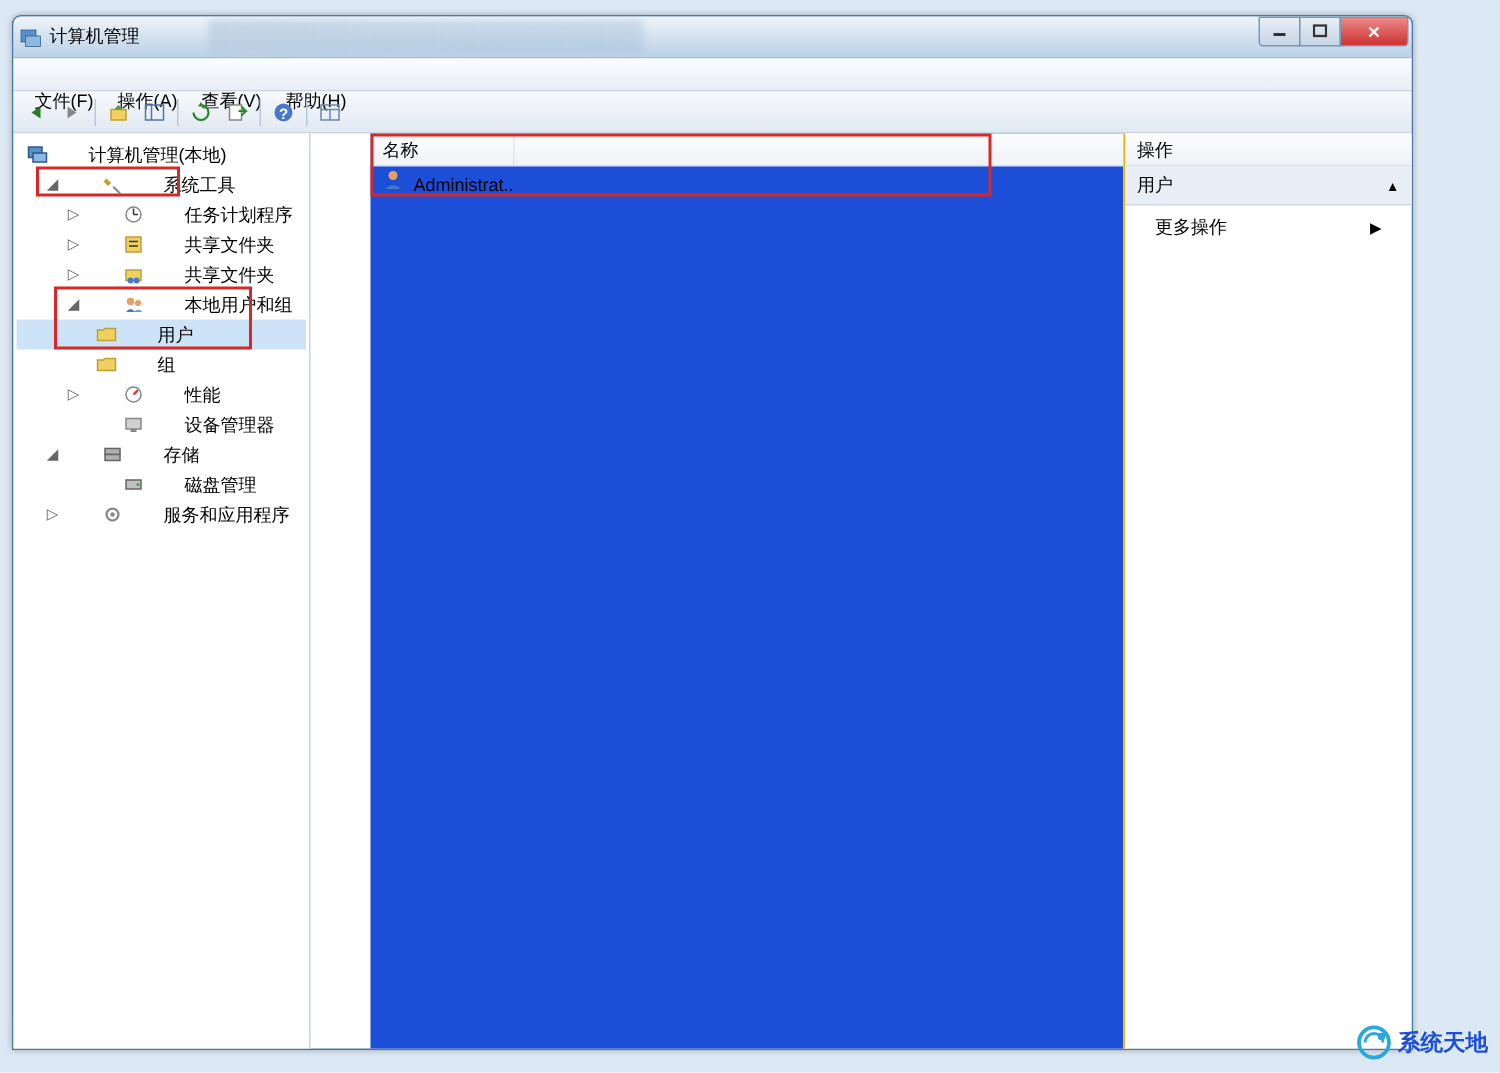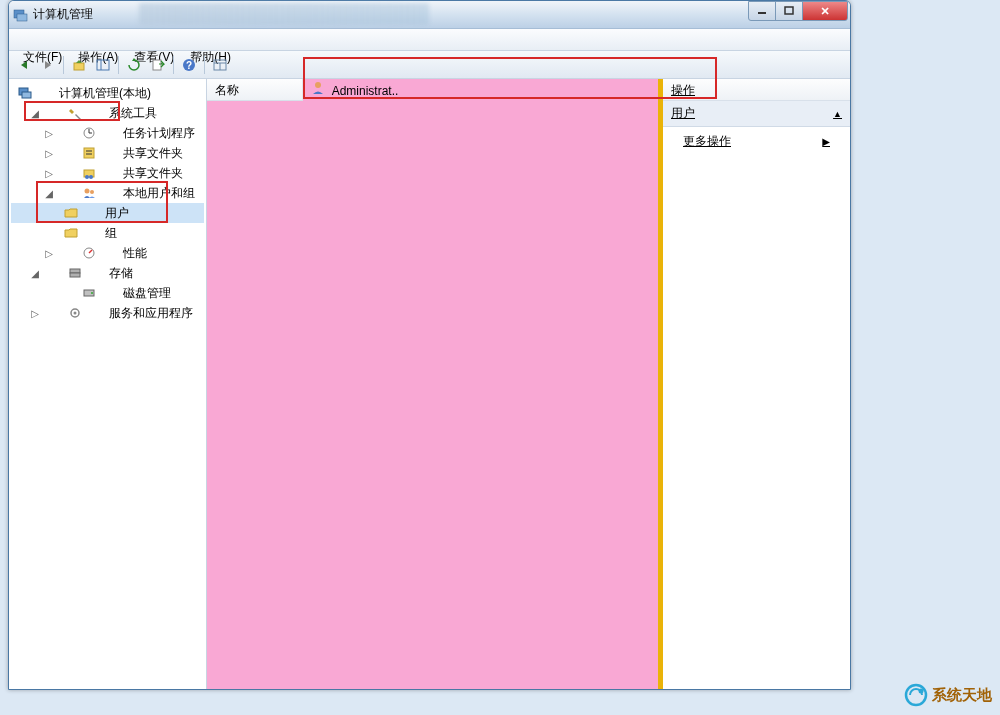--- a/index.html
+++ b/index.html
@@ -1,18 +1,18 @@
 <!DOCTYPE html>
 <html><head>
 <meta charset="utf-8">
 <style>
 * { box-sizing: border-box; margin: 0; padding: 0; font-family: "Microsoft YaHei", "SimSun", sans-serif; }
 body { width: 1000px; height: 715px; background: #dce8f4; position: relative; overflow: hidden; }
 
-.window { position: absolute; left: 8px; top: 0; width: 843px; height: 690px; background: #fff; border: 1px solid #4a78a4; border-radius: 6px 6px 0 0; box-shadow: 0 0 4px rgba(0,0,0,0.3); }
+.window { position: absolute; left: 8px; top: 10px; width: 934px; height: 690px; background: #fff; border: 1px solid #4a78a4; border-radius: 6px 6px 0 0; box-shadow: 0 0 4px rgba(0,0,0,0.3); }
 
 .titlebar { height: 28px; background: linear-gradient(to bottom, #f0f4f9 0%, #d4e2f0 50%, #bcd0e6 100%); border-radius: 5px 5px 0 0; display: flex; align-items: center; padding: 0 4px; border-bottom: 1px solid #a6bdd6; position: relative; }
 .titlebar-icon { width: 16px; height: 16px; margin-right: 4px; display: inline-flex; align-items: center; justify-content: center; }
 .titlebar-text { font-size: 12px; color: #000; }
 .titlebar-blur { position: absolute; left: 130px; top: 2px; width: 290px; height: 22px; background: linear-gradient(to right, rgba(180,200,220,0.6), rgba(160,190,215,0.4)); filter: blur(2px); border-radius: 2px; }
 .win-controls { position: absolute; right: 2px; top: 0; display: flex; }
 .win-btn { width: 28px; height: 20px; border: 1px solid #7a99b8; margin-left: -1px; display: flex; align-items: center; justify-content: center; font-size: 11px; cursor: pointer; }
 .win-min { background: linear-gradient(#e8eef5,#c6d5e6); border-bottom-left-radius: 3px; }
 .win-max { background: linear-gradient(#e8eef5,#c6d5e6); }
 .win-close { width: 46px; background: linear-gradient(#e88,#c33); color: #fff; border-bottom-right-radius: 3px; font-weight: bold; }
@@ -29,34 +29,34 @@
 .tree-panel { width: 198px; border-right: 1px solid #c8d4e2; background: #fff; padding: 4px 2px; font-size: 12px; overflow-y: auto; }
 .tree-item { display: flex; align-items: center; height: 20px; padding-left: 4px; cursor: pointer; white-space: nowrap; gap: 24px; }
 .tree-expander { width: 12px; font-size: 10px; color: #666; text-align: center; }
 .tree-icon { width: 16px; height: 16px; margin: 0 2px; display: inline-flex; align-items: center; justify-content: center; font-size: 12px; }
 .tree-indent-1 { padding-left: 18px; }
 .tree-indent-2 { padding-left: 32px; }
 .tree-indent-3 { padding-left: 50px; }
 .tree-selected { background: #cde3f7; }
 .highlight-red { border: 2px solid #d62828; position: absolute; pointer-events: none; }
 
-.list-panel { flex: 1; background: #f9a8d4; display: flex; flex-direction: row; }
+.list-panel { flex: 1; background: #1d4ed8; display: flex; flex-direction: column; margin-left: 40px; }
 .list-header { height: 22px; background: linear-gradient(to bottom,#fdfdfe,#eef2f6); border-bottom: 1px solid #d8e0ea; display: flex; font-size: 12px; }
 .list-col { padding: 3px 8px; border-right: 1px solid #e0e6ee; }
 .list-body { flex: 1; font-size: 12px; position: relative; }
 .list-row { display: flex; height: 20px; align-items: center; cursor: pointer; }
 .list-cell { padding: 0 8px; white-space: nowrap; overflow: hidden; }
 .user-icon { width: 16px; height: 14px; display: inline-block; margin-right: 2px; }
 
-.action-panel { width: 192px; border-left: 5px solid #eab308; background: #fff; font-size: 12px; text-decoration: underline; }
+.action-panel { width: 192px; border-left: 1px solid #eab308; background: #fff; font-size: 12px; }
 .action-header { height: 22px; background: linear-gradient(to bottom,#fdfdfe,#eef2f6); border-bottom: 1px solid #d8e0ea; padding: 3px 8px; }
 .action-group { background: #e8eef6; padding: 4px 8px; border-bottom: 1px solid #d0dae6; display: flex; justify-content: space-between; align-items: center; }
 .action-item { padding: 6px 20px; cursor: pointer; display: flex; justify-content: space-between; align-items: center; }
 
-.watermark { position: absolute; right: 8px; bottom: 8px; display: flex; align-items: center; font-size: 15px; font-weight: bold; color: #a16207; }
+.watermark { position: absolute; right: 8px; bottom: 8px; display: flex; align-items: center; font-size: 15px; font-weight: bold; color: #1d4ed8; }
 .watermark-icon { width: 24px; height: 24px; margin-right: 4px; }
 
 svg { display: block; }
 </style>
 </head>
 <body>
 
 <div class="window">
 
   <div class="titlebar">
@@ -230,20 +230,30 @@
       <div class="tree-item tree-indent-2">
         <span class="tree-expander">▷</span>
         <span class="tree-icon">
             <svg width="14" height="14">
               <circle cx="7" cy="7" r="5" fill="none" stroke="#888"></circle>
               <line x1="7" y1="7" x2="10" y2="4" stroke="#d33" stroke-width="1.5"></line>
             </svg>
           </span>
         <span>性能</span>
       </div>
+      <div class="tree-item tree-indent-2">
+        <span class="tree-expander"></span>
+        <span class="tree-icon">
+            <svg width="14" height="14">
+              <rect x="2" y="3" width="10" height="7" fill="#d0d0d0" stroke="#888"></rect>
+              <rect x="5" y="10" width="4" height="2" fill="#888"></rect>
+            </svg>
+          </span>
+        <span>设备管理器</span>
+      </div>
       <div class="tree-item tree-indent-1">
         <span class="tree-expander">◢</span>
         <span class="tree-icon">
             <svg width="14" height="14">
               <rect x="2" y="3" width="10" height="4" fill="#b0b0b0" stroke="#666"></rect>
               <rect x="2" y="7" width="10" height="4" fill="#b0b0b0" stroke="#666"></rect>
             </svg>
           </span>
         <span>存储</span>
       </div>

